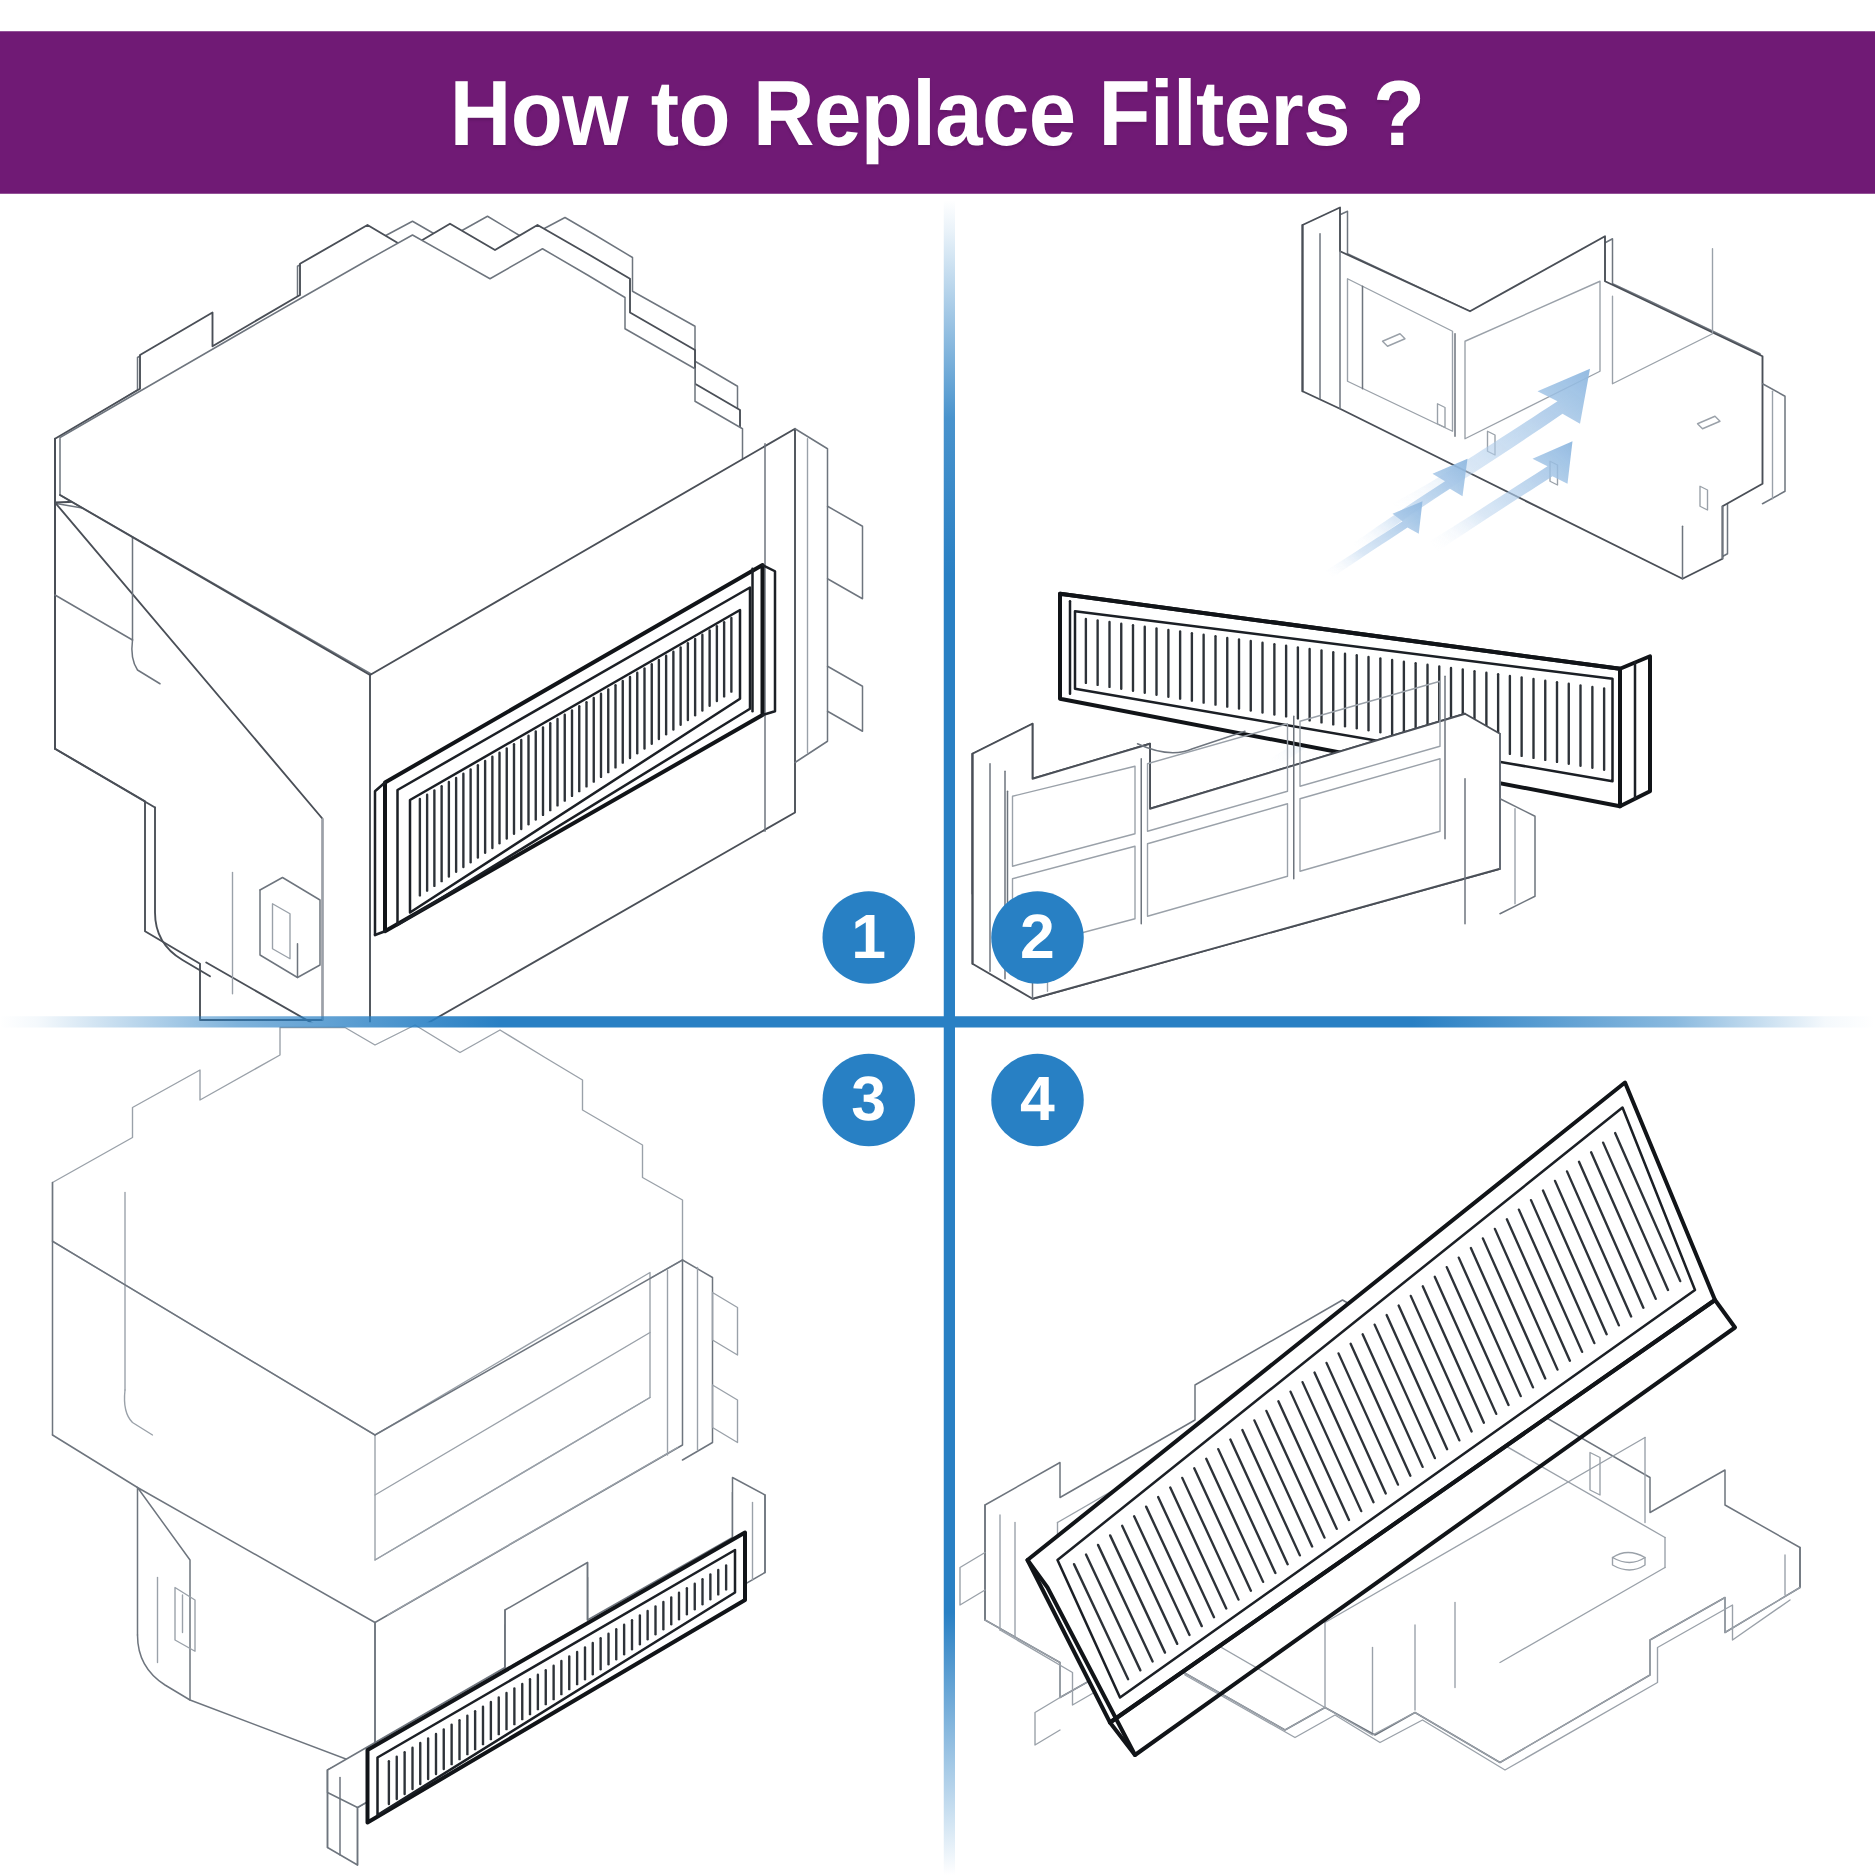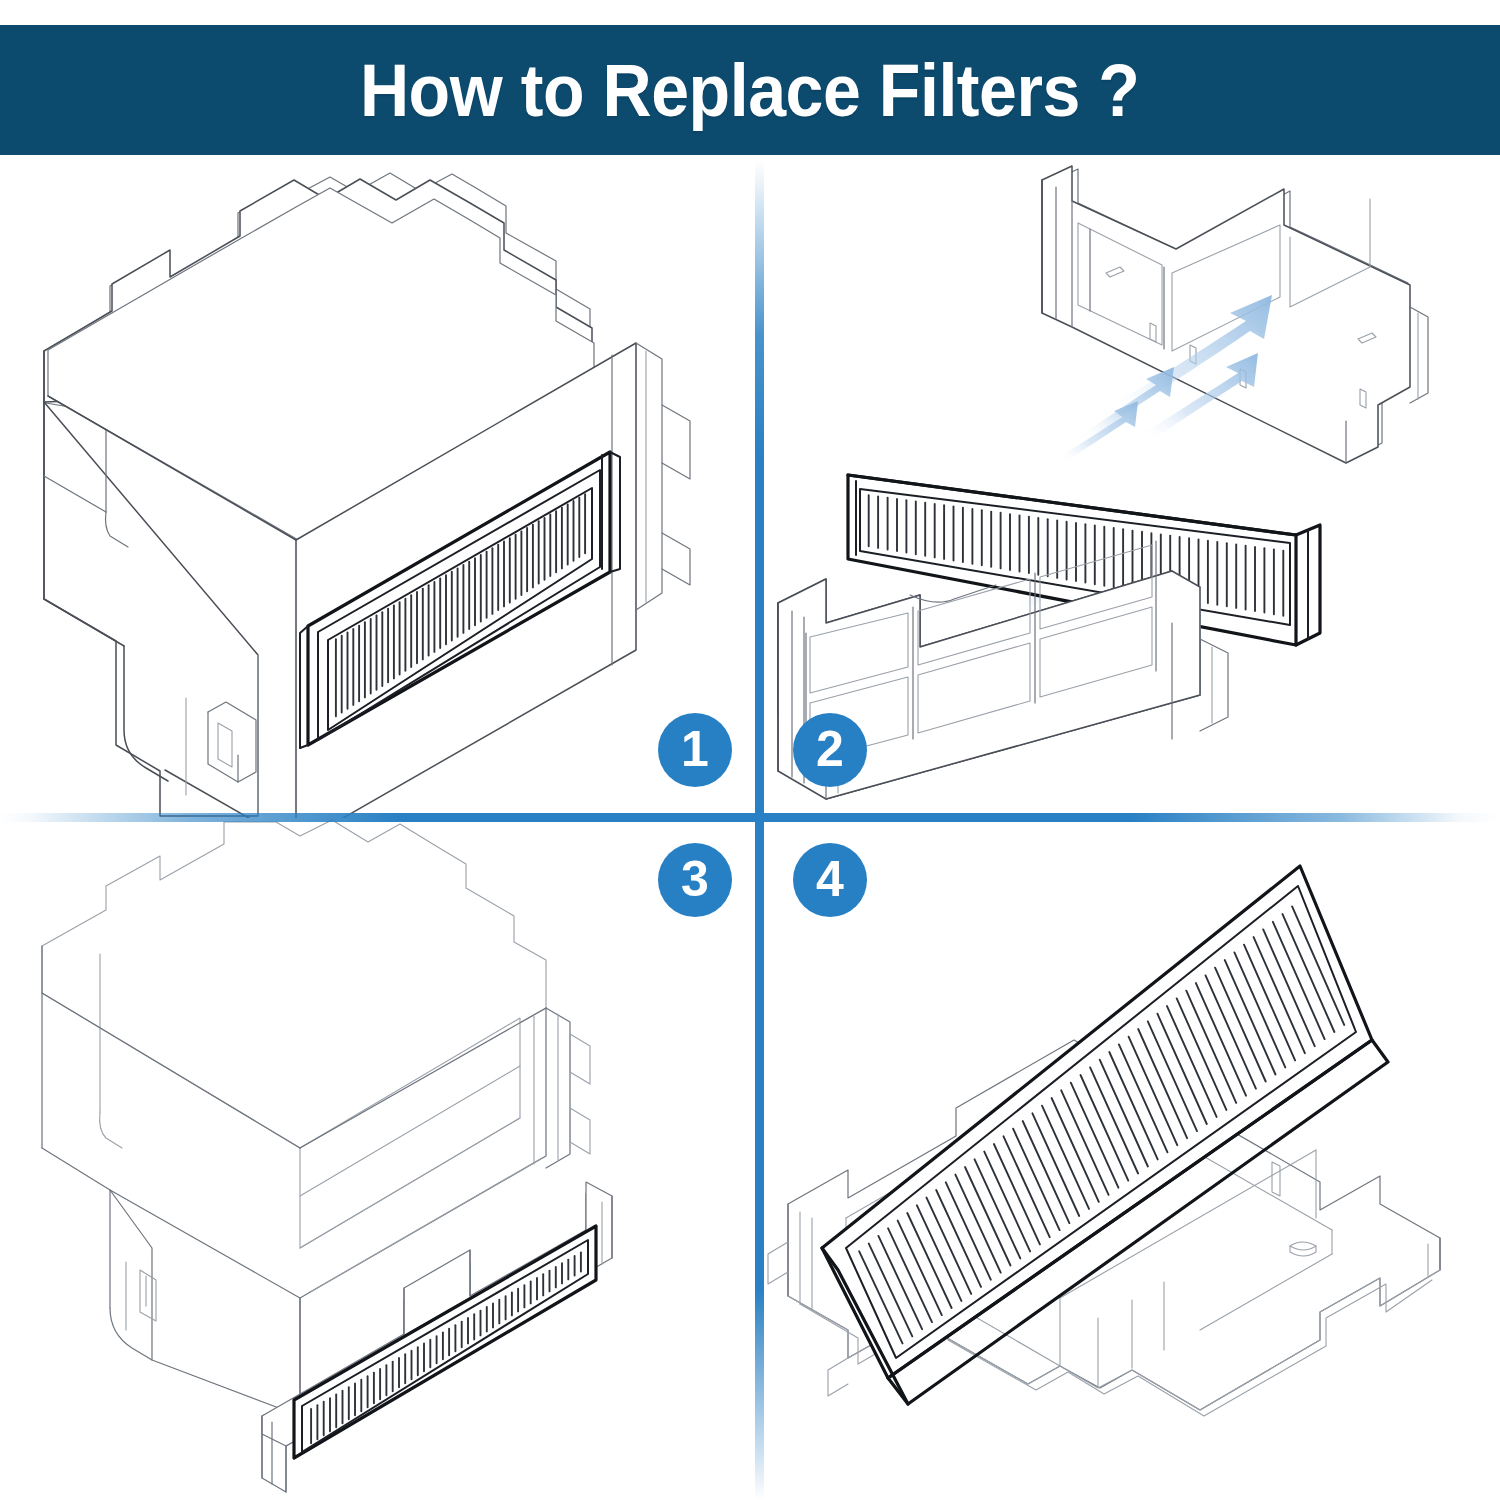--- a/index.html
+++ b/index.html
@@ -15,21 +15,21 @@
     position: relative;
   }
 
   
   #header-banner {
     position: absolute;
     left: 0;
     top: 25px;
     width: 1500px;
     height: 130px;
-    background: #0c4a6e;
+    background: #701a75;
     display: flex;
     align-items: center;
     justify-content: center;
   }
   #header-title {
     color: #ffffff;
     font-family: "Liberation Sans Narrow", "Liberation Sans", sans-serif;
     font-size: 74px;
     font-weight: bold;
     letter-spacing: -0.5px;

